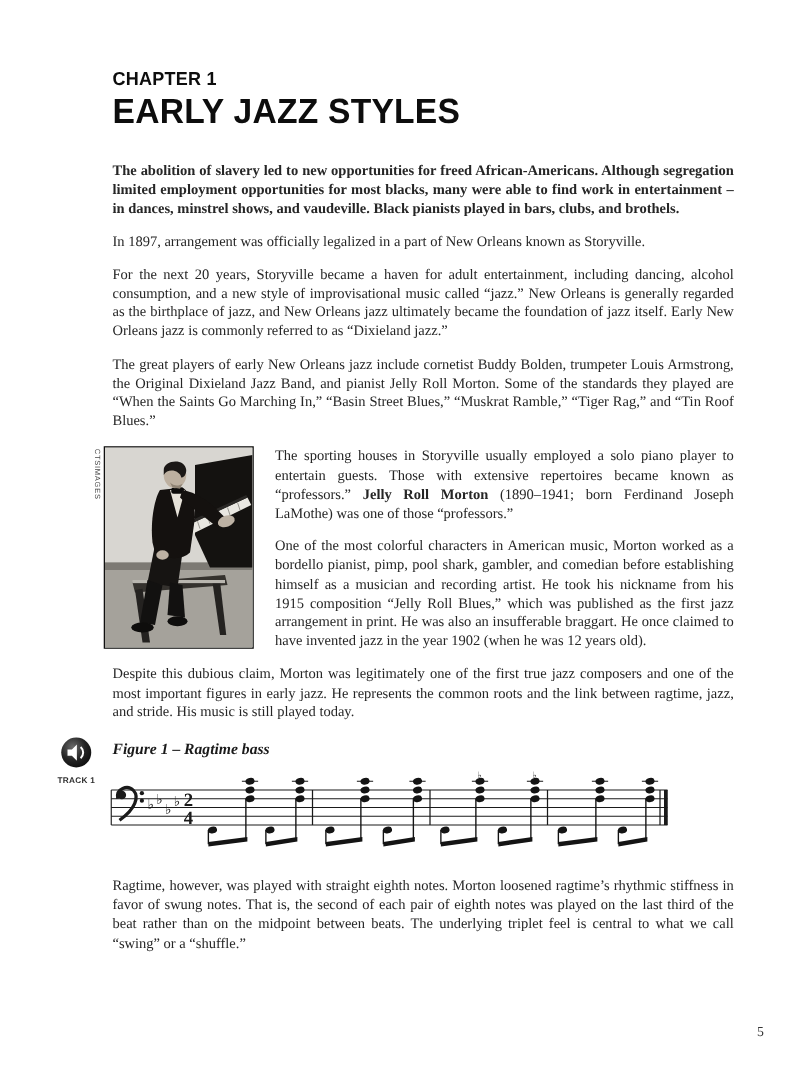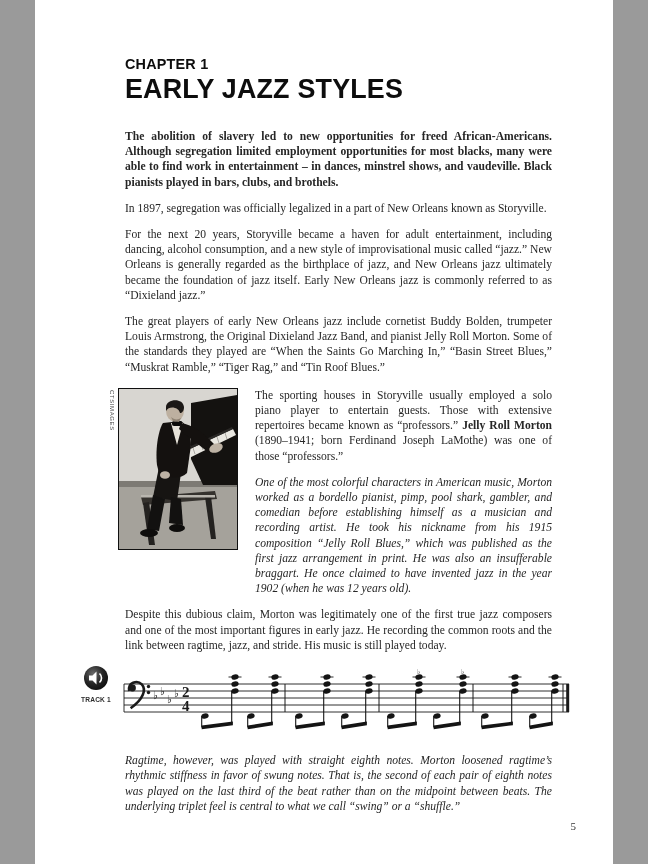--- a/index.html
+++ b/index.html
@@ -1,18 +1,18 @@
 <!DOCTYPE html>
 <html><head>
 <meta charset="utf-8">
 <style>
   html,body{margin:0;padding:0;background:#9a9a9a;}
   .page{
     position:relative;
-    width:578px;height:864px;
+    width:648px;height:864px;
     margin:0 auto;
     background:#ffffff;
     font-family:"Liberation Serif", serif;
     color:#262626;
     overflow:hidden;
   }
   .content{
     position:absolute;
     left:90px; right:61px; top:56px;
   }
@@ -37,21 +37,21 @@
     margin:2px 0 0 0;
     transform:scaleX(.96);
     transform-origin:left center;
   }
   .body-text{
     font-size:11.6px;
     line-height:15.2px;
     text-align:justify;
     margin:0 0 11px 0;
   }
-  .body-text:last-child{margin-bottom:0;font-style:italic;}
+  .body-text:last-child{margin-bottom:0;}
   .first-para{margin-top:25px;font-weight:bold;}
   b.inline-bold{font-weight:bold;}
 
   .media-row{
     display:flex;
     align-items:flex-start;
     margin:13px 0 11px -20px;
   }
   .photo-credit{
     writing-mode:vertical-rl;
@@ -116,21 +116,21 @@
 </style>
 </head>
 <body>
 
 <div class="page">
   <div class="content">
     <h1 class="chapter-label">CHAPTER 1</h1>
     <h2 class="page-title">EARLY JAZZ STYLES</h2>
 
     <p class="body-text first-para">The abolition of slavery led to new opportunities for freed African-Americans. Although segregation limited employment opportunities for most blacks, many were able to find work in entertainment – in dances, minstrel shows, and vaudeville. Black pianists played in bars, clubs, and brothels.</p>
-    <p class="body-text">In 1897, segregation was officially legalized in a part of New Orleans known as Storyville.</p>
+    <p class="body-text">In 1897, arrangement was officially legalized in a part of New Orleans known as Storyville.</p>
     <p class="body-text">For the next 20 years, Storyville became a haven for adult entertainment, including dancing, alcohol consumption, and a new style of improvisational music called “jazz.” New Orleans is generally regarded as the birthplace of jazz, and New Orleans jazz ultimately became the foundation of jazz itself. Early New Orleans jazz is commonly referred to as “Dixieland jazz.”</p>
     <p class="body-text">The great players of early New Orleans jazz include cornetist Buddy Bolden, trumpeter Louis Armstrong, the Original Dixieland Jazz Band, and pianist Jelly Roll Morton. Some of the standards they played are “When the Saints Go Marching In,” “Basin Street Blues,” “Muskrat Ramble,” “Tiger Rag,” and “Tin Roof Blues.”</p>
 
     <div class="media-row">
       <div class="photo-credit">CTSIMAGES</div>
       <div class="photo-frame">
 
         <svg width="118" height="160" viewBox="0 0 118 160">
           <rect x="0" y="0" width="118" height="160" fill="#d8d6d1"></rect>
           <rect x="0" y="92" width="118" height="68" fill="#a5a29b"></rect>
@@ -177,38 +177,39 @@
           <path d="M47,18 C47,10 64,8 65,18 C65,22 63,24 61,24 C60,18 50,16 47,22 Z" fill="#1b1816"></path>
           <path d="M52,28 C55,31 59,31 62,29 L60,33 54,32 Z" fill="#8f8374"></path>
         </svg>
       </div>
       <div class="media-text">
         <p class="body-text"><span>The sporting houses in Storyville usually employed a solo piano player to entertain guests. Those with extensive repertoires became known as “professors.” </span><b class="inline-bold">Jelly Roll Morton</b><span> (1890–1941; born Ferdinand Joseph LaMothe) was one of those “professors.”</span></p>
         <p class="body-text">One of the most colorful characters in American music, Morton worked as a bordello pianist, pimp, pool shark, gambler, and comedian before establishing himself as a musician and recording artist. He took his nickname from his 1915 composition “Jelly Roll Blues,” which was published as the first jazz arrangement in print. He was also an insufferable braggart. He once claimed to have invented jazz in the year 1902 (when he was 12 years old).</p>
       </div>
     </div>
 
-    <p class="body-text">Despite this dubious claim, Morton was legitimately one of the first true jazz composers and one of the most important figures in early jazz. He recording the common roots and the link between ragtime, jazz, and stride. His music is still played today.</p>
+    <p class="body-text">Despite this dubious claim, Morton was legitimately one of the first true jazz composers and one of the most important figures in early jazz. He represents the common roots and the link between ragtime, jazz, and stride. His music is still played today.</p>
 
     <div class="figure-block">
       <div class="track-badge">
         <svg width="26" height="26" viewBox="0 0 26 26">
           <defs>
             <radialGradient id="ballg" cx="38%" cy="32%" r="75%">
               <stop offset="0%" stop-color="#6a6a6a"></stop>
               <stop offset="55%" stop-color="#262626"></stop>
               <stop offset="100%" stop-color="#0c0c0c"></stop>
             </radialGradient>
           </defs>
           <circle cx="13" cy="13" r="12" fill="url(#ballg)"></circle>
           <polygon points="6,10.5 9.5,10.5 13.5,6.5 13.5,19.5 9.5,15.5 6,15.5" fill="#ffffff"></polygon>
           <path d="M16.5,8.5 A6,6 0 0 1 16.5,17.5" stroke="#ffffff" stroke-width="1.6" fill="none"></path>
         </svg>
         <span class="track-label">TRACK 1</span>
       </div>
+      <div class="figure-caption">Figure 1 – Ragtime bass</div>
       <div class="staff-wrap">
         <svg id="staff-svg" width="447" height="74" viewBox="0 0 447 74">
 
           <g stroke="#1a1a1a" stroke-width="0.9">
             <line x1="1" y1="16" x2="446" y2="16"></line>
             <line x1="1" y1="23" x2="446" y2="23"></line>
             <line x1="1" y1="30" x2="446" y2="30"></line>
             <line x1="1" y1="37" x2="446" y2="37"></line>
             <line x1="1" y1="44" x2="446" y2="44"></line>
             <line x1="1" y1="16" x2="1" y2="44"></line>

